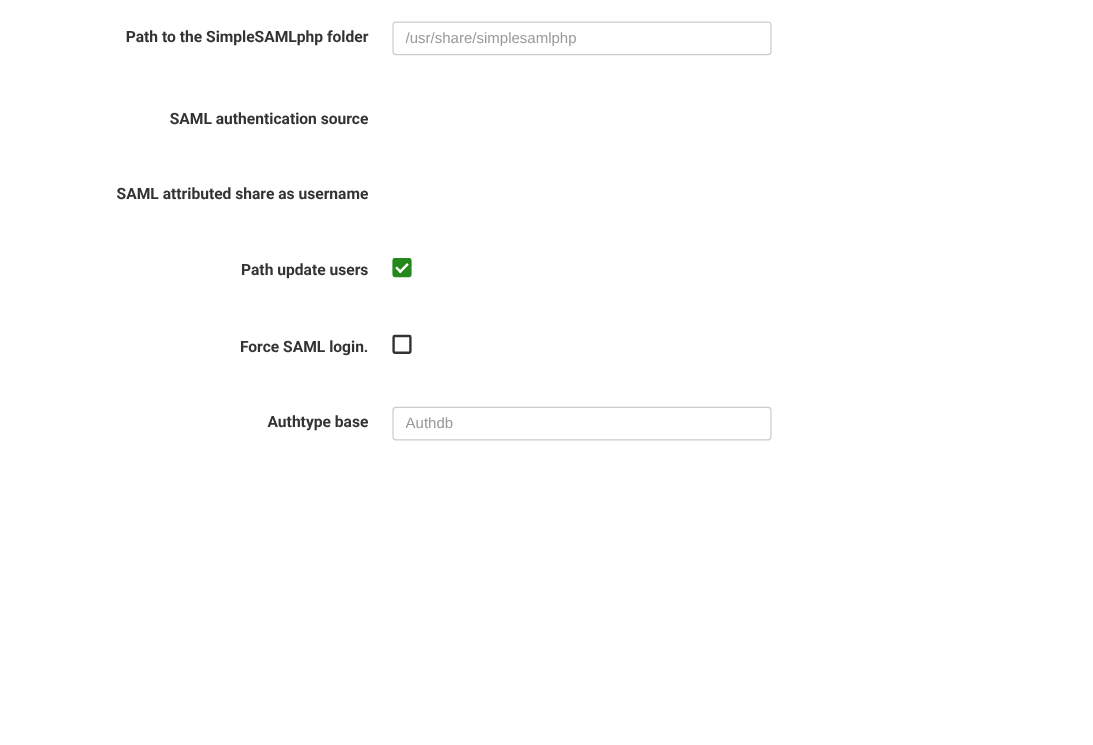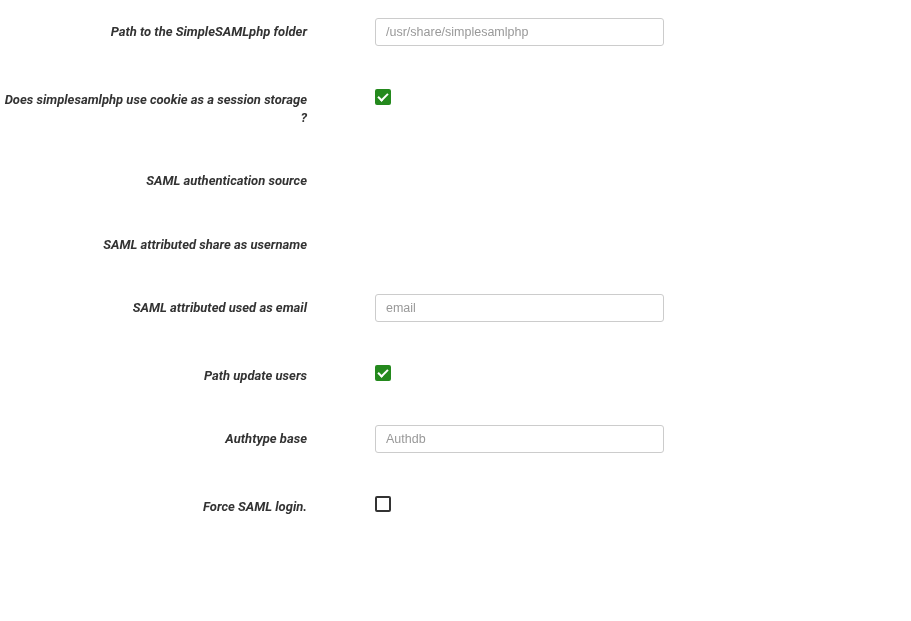--- a/index.html
+++ b/index.html
@@ -24,25 +24,23 @@
     }
     .form-label {
       width: 327px;
       text-align: right;
       padding-right: 20px;
       font-weight: 700;
       color: #333;
       font-size: 13px;
       line-height: 1.4;
       padding-top: 5px;
-      font-style: italic;
     }
     .form-input-wrap {
-      width: 289px;
-      margin-left: 48px;
+      width: 316px;
     }
     .form-input {
       width: 100%;
       height: 28px;
       padding: 5px 10px;
       font-size: 12.5px;
       color: #999;
       border: 1px solid #ccc;
       border-radius: 3px;
       background: #fff;
@@ -79,57 +77,45 @@
 
 <div class="form-container">
 
   <div class="form-row">
     <label class="form-label">Path to the SimpleSAMLphp folder</label>
     <div class="form-input-wrap">
       <input type="text" class="form-input" value="/usr/share/simplesamlphp" style="">
     </div>
   </div>
 
-  <div class="form-row">
-    <label class="form-label">Does simplesamlphp use cookie as a session storage ?</label>
-    <div class="form-input-wrap">
-      <span class="checkbox checked"></span>
-    </div>
-  </div>
 
   <div class="form-row">
     <label class="form-label">SAML authentication source</label>
   </div>
 
   <div class="form-row">
     <label class="form-label">SAML attributed share as username</label>
   </div>
 
-  <div class="form-row">
-    <label class="form-label">SAML attributed used as email</label>
-    <div class="form-input-wrap">
-      <input type="text" class="form-input" value="email" style="">
-    </div>
-  </div>
 
 
   <div class="form-row">
     <label class="form-label">Path update users</label>
     <div class="form-input-wrap">
       <span class="checkbox checked"></span>
     </div>
   </div>
 
   <div class="form-row">
+    <label class="form-label">Force SAML login.</label>
+    <div class="form-input-wrap">
+      <span class="checkbox"></span>
+    </div>
+  </div>
+
+  <div class="form-row">
     <label class="form-label">Authtype base</label>
     <div class="form-input-wrap">
       <input type="text" class="form-input" value="Authdb" style="">
     </div>
   </div>
 
-  <div class="form-row">
-    <label class="form-label">Force SAML login.</label>
-    <div class="form-input-wrap">
-      <span class="checkbox"></span>
-    </div>
-  </div>
-
 </div>
 
 </body></html>

